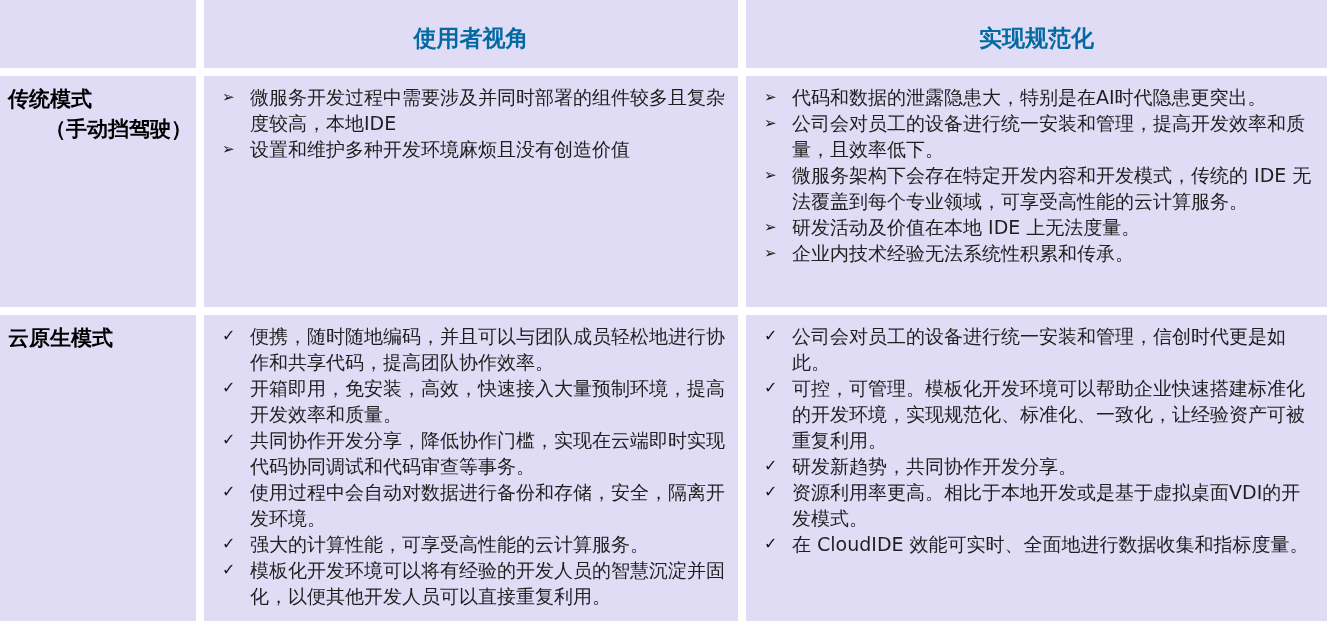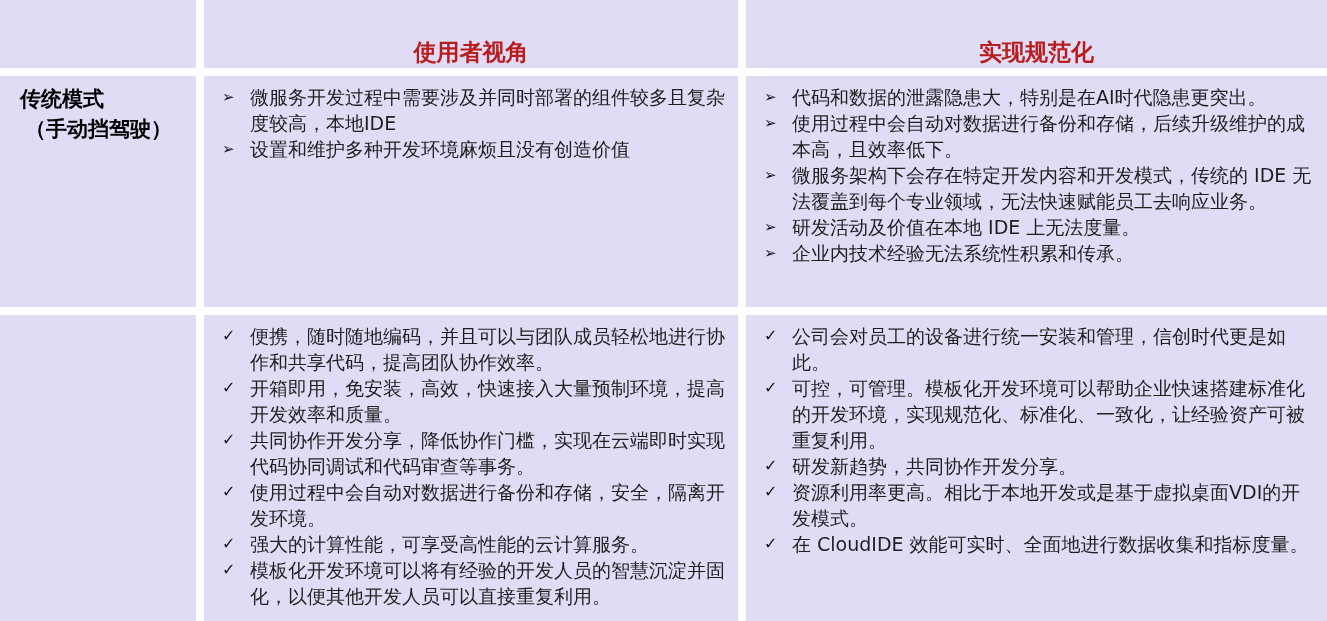--- a/index.html
+++ b/index.html
@@ -20,35 +20,36 @@
   }
   .cell {
     background: #e0dcf6;
     box-sizing: border-box;
     overflow: hidden;
     color: #1f1f1f;
   }
   .header-cell {
     display: flex;
     justify-content: center;
-    align-items: flex-end;
+    align-items: center;
     padding-top: 9px;
     font-size: 23px;
     font-weight: bold;
-    color: #b91c1c;
+    color: #0369a1;
   }
   .label-cell {
-    padding: 8px 4px 0 20px;
+    padding: 8px 4px 0 8px;
     font-size: 21px;
     font-weight: bold;
     line-height: 30px;
     color: #000000;
   }
   .label-line2 {
     padding-left: 5px;
+    text-align: right;
   }
   .content-cell {
     padding: 8px 10px 0 18px;
     font-size: 19px;
     line-height: 26px;
   }
   ul.bullet-list {
     list-style: none;
     margin: 0;
     padding: 0;
@@ -106,38 +107,39 @@
   </div>
 
   <div class="cell content-cell">
     <ul class="bullet-list arrow-row">
       <li>
         <span class="marker">➢</span>
         <span class="item-text">代码和数据的泄露隐患大，特别是在AI时代隐患更突出。</span>
       </li>
       <li>
         <span class="marker">➢</span>
-        <span class="item-text">使用过程中会自动对数据进行备份和存储，后续升级维护的成本高，且效率低下。</span>
+        <span class="item-text">公司会对员工的设备进行统一安装和管理，提高开发效率和质量，且效率低下。</span>
       </li>
       <li>
         <span class="marker">➢</span>
-        <span class="item-text">微服务架构下会存在特定开发内容和开发模式，传统的 IDE 无法覆盖到每个专业领域，无法快速赋能员工去响应业务。</span>
+        <span class="item-text">微服务架构下会存在特定开发内容和开发模式，传统的 IDE 无法覆盖到每个专业领域，可享受高性能的云计算服务。</span>
       </li>
       <li>
         <span class="marker">➢</span>
         <span class="item-text">研发活动及价值在本地 IDE 上无法度量。</span>
       </li>
       <li>
         <span class="marker">➢</span>
         <span class="item-text">企业内技术经验无法系统性积累和传承。</span>
       </li>
     </ul>
   </div>
 
   <div class="cell label-cell">
+    <div>云原生模式</div>
   </div>
 
   <div class="cell content-cell">
     <ul class="bullet-list check-row">
       <li>
         <span class="marker">✓</span>
         <span class="item-text">便携，随时随地编码，并且可以与团队成员轻松地进行协作和共享代码，提高团队协作效率。</span>
       </li>
       <li>
         <span class="marker">✓</span>

